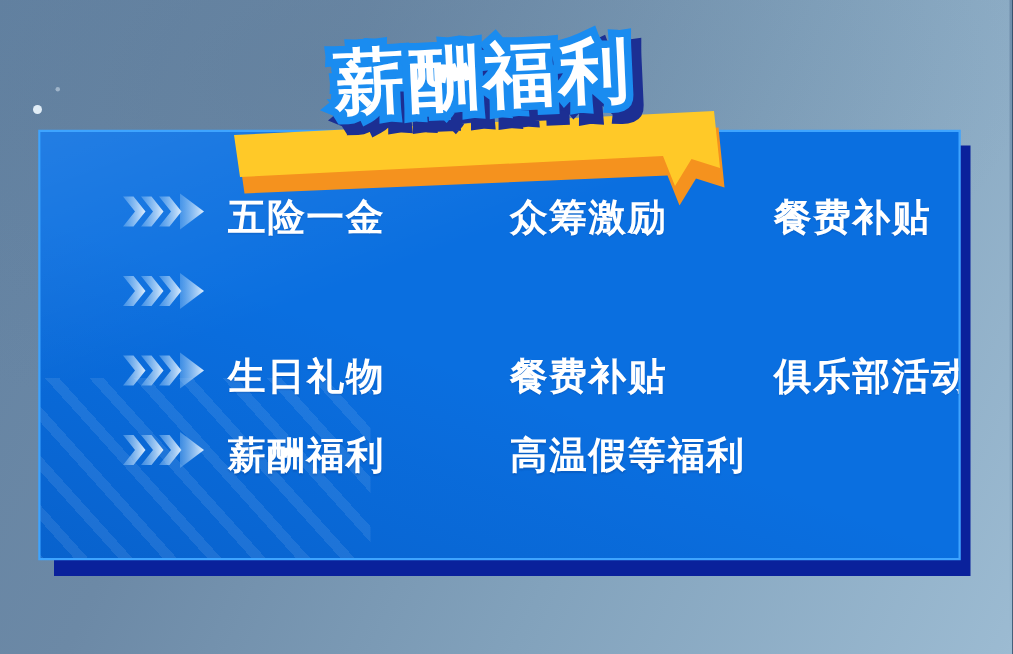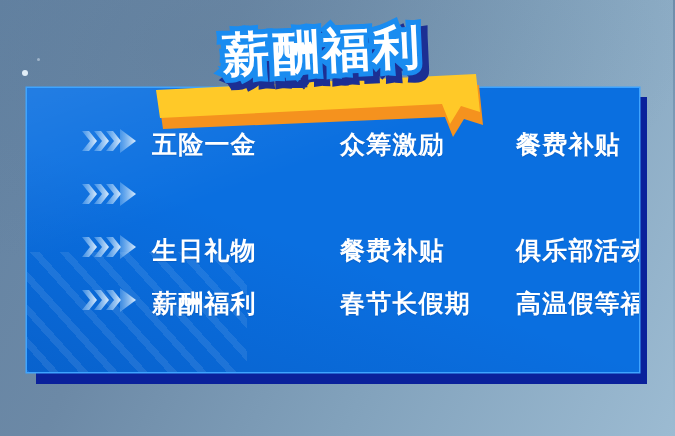--- a/index.html
+++ b/index.html
@@ -251,21 +251,20 @@
         <div class="chev-wrap">
           <svg width="62" height="26" viewBox="0 0 62 26">
             <path d="M0,3 L8,13 L0,23 L7,23 L15,13 L7,3 Z" fill="url(#g1)"></path>
             <path d="M12,3 L20,13 L12,23 L19,23 L27,13 L19,3 Z" fill="url(#g1)"></path>
             <path d="M24,3 L32,13 L24,23 L31,23 L39,13 L31,3 Z" fill="url(#g1)"></path>
             <path d="M38,1 L54,13 L38,25 Z" fill="url(#g1)"></path>
           </svg>
         </div>
         <div class="items">
           <span class="item col-0">薪酬福利</span>
-          <span class="item col-1">春节长假期</span>
           <span class="item col-2">高温假等福利</span>
         </div>
       </div>
 
     </div>
   </div>
 
   <div id="banner-wrap">
     <svg class="banner-shape" id="banner-shadow" viewBox="0 0 345 118">
       <path d="M6,82 L326,66 L330,106 L311,100 L300,118 L292,98 L10,110 Z" fill="#f5921e"></path>

